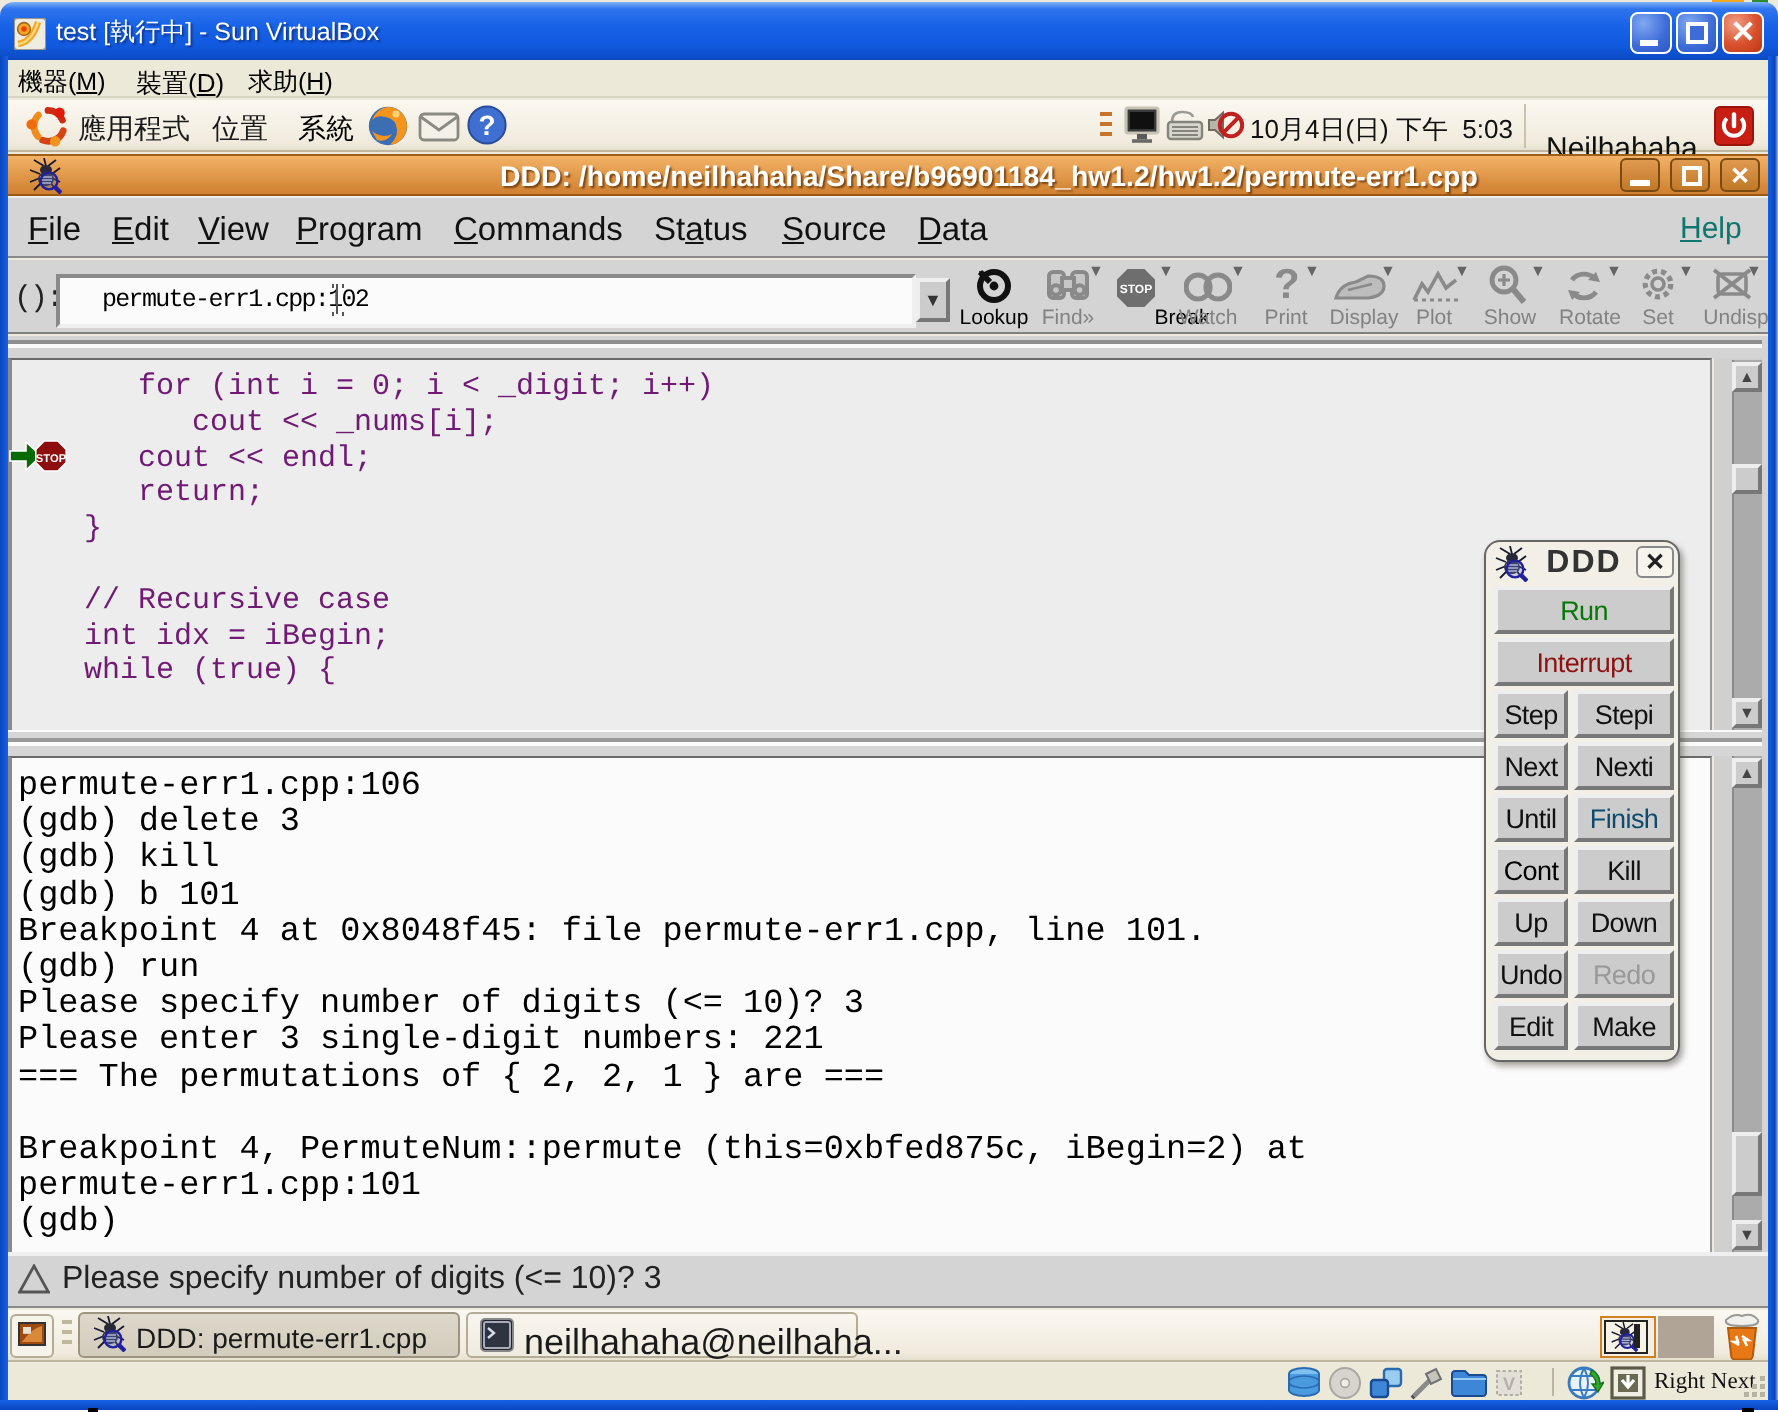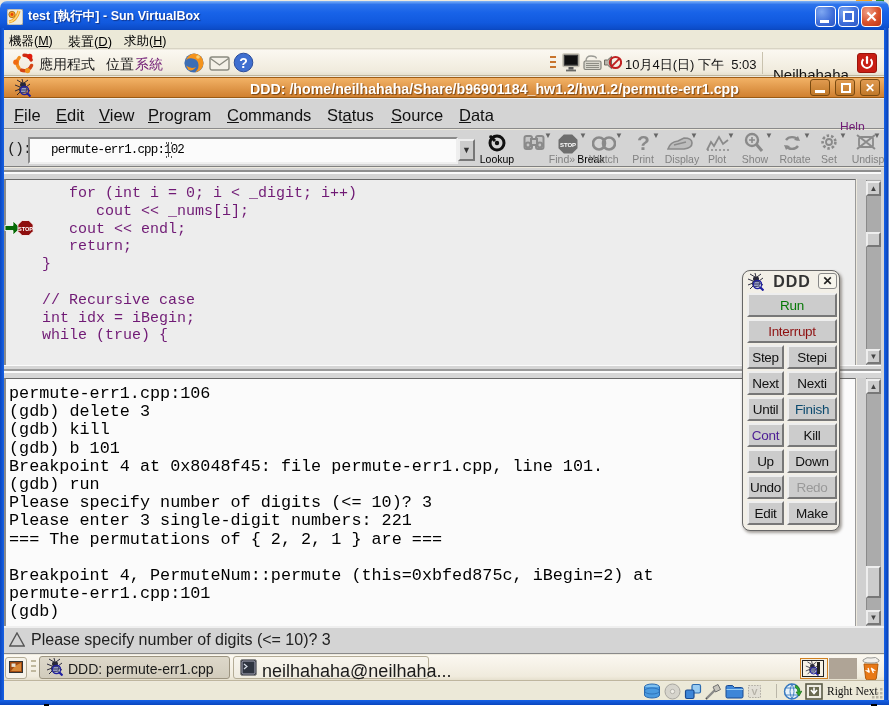--- a/index.html
+++ b/index.html
@@ -28,21 +28,21 @@
 <div class="abs" style="left:871px;top:704px;width:6px;height:2px;background:#000"></div>
 
 <svg class="abs" style="left:7px;top:9px" width="16" height="16" viewBox="0 0 16 16">
 <rect x="0" y="0" width="16" height="16" rx="2" fill="#EFECE2" stroke="#9a968a" stroke-width="1"></rect>
 <path d="M2 13 Q9 12 12 2" stroke="#F5A623" stroke-width="3.2" fill="none"></path>
 <path d="M2 13 Q9 12 12 2" stroke="#FFD980" stroke-width="1.2" fill="none"></path>
 <circle cx="5" cy="5.5" r="3.2" fill="#F5A623" stroke="#A66A1E" stroke-width="0.8"></circle>
 <circle cx="5" cy="5.5" r="1.4" fill="#E8420C"></circle>
 </svg>
 
-<div class="abs" style="left:28px;top:8px;font-size:12.5px;font-weight:bold;color:#fff;text-shadow:1px 1px 1px #10368E">test [執行中] - Sun VirtualBox</div>
+<div class="abs" style="left:28px;top:8px;font-size:12.5px;font-weight:normal;color:#fff;text-shadow:1px 1px 1px #10368E">test [執行中] - Sun VirtualBox</div>
 
 <div class="abs" style="left:815px;top:6px;width:21px;height:21px;border-radius:4px;border:1px solid #fff;background:radial-gradient(circle at 30% 25%,#7FA8F2,#3D6CD8 60%,#2C57C4)">
     <div class="abs" style="left:4px;top:13px;width:9px;height:3px;background:#fff"></div>
   </div>
 <div class="abs" style="left:838px;top:6px;width:21px;height:21px;border-radius:4px;border:1px solid #fff;background:radial-gradient(circle at 30% 25%,#7FA8F2,#3D6CD8 60%,#2C57C4)">
     <div class="abs" style="left:4px;top:4px;width:11px;height:11px;border:2px solid #fff;background:#3D6CD8"></div>
   </div>
 <div class="abs" style="left:861px;top:6px;width:21px;height:21px;border-radius:4px;border:1px solid #fff;background:radial-gradient(circle at 30% 25%,#F0A088,#D9512C 55%,#BE3413);color:#fff;font-weight:bold;font-size:15px;text-align:center;line-height:19px">✕</div>
 
 <div class="abs" style="left:4px;top:30px;width:880px;height:19px;background:#ECE9D8;border-bottom:1px solid #D8D4C4"></div>
@@ -57,21 +57,21 @@
 <path d="M11 3.2 A7.8 7.8 0 0 1 18.2 8" stroke="#CE2B12" stroke-width="3.4"></path>
 <path d="M18.6 13.4 A7.8 7.8 0 0 1 8.3 18.1" stroke="#D44414" stroke-width="3.4"></path>
 <path d="M6 16.2 A7.8 7.8 0 0 1 6.2 5.6" stroke="#F08C1E" stroke-width="3.4"></path>
 </g>
 <circle cx="16.8" cy="4.4" r="2.6" fill="#E01B0C"></circle>
 <circle cx="14.6" cy="18.6" r="2.6" fill="#F0941E"></circle>
 <circle cx="2.8" cy="10.2" r="2.6" fill="#F06A10"></circle>
 </svg>
 <div class="abs" style="left:39px;top:56px;font-size:14px;color:#1a1a1a">應用程式</div>
 <div class="abs" style="left:106px;top:56px;font-size:14px;color:#1a1a1a">位置</div>
-<div class="abs" style="left:135px;top:56px;font-size:14px;color:#701a75">系統</div>
+<div class="abs" style="left:149px;top:56px;font-size:14px;color:#000000">系統</div>
 
 <svg class="abs" style="left:183px;top:52px" width="22" height="22" viewBox="0 0 22 22">
 <circle cx="11" cy="11" r="9.6" fill="#3C6EB4"></circle>
 <path d="M11 1.5 A9.5 9.5 0 0 1 20.5 11 A9.5 9.5 0 0 1 12 20.4 Q17 16 15 10.5 Q13.5 6.5 8 6.2 Q4.5 6 3 8.5 A9.5 9.5 0 0 1 11 1.5Z" fill="#F4941C"></path>
 <path d="M3 13.5 Q8 17.5 13 15 Q10 19.5 5.5 18Z" fill="#F4941C"></path>
 <circle cx="15" cy="5" r="1.8" fill="#FCD172"></circle>
 </svg>
 
 <svg class="abs" style="left:209px;top:53px" width="21" height="20" viewBox="0 0 21 20">
 <rect x="1" y="4" width="19" height="13" rx="2" fill="#F4F1E8" stroke="#8a8a80" stroke-width="1.4"></rect>
@@ -128,21 +128,21 @@
 
 <div class="abs" style="left:4px;top:98px;width:880px;height:31px;background:#D4D4D4;border-top:1px solid #EFEFEF;border-bottom:1px solid #8A8A8A"></div>
 <div class="abs" style="left:14px;top:106px;font-size:16.5px;color:#111"><u>F</u>ile</div>
 <div class="abs" style="left:56px;top:106px;font-size:16.5px;color:#111"><u>E</u>dit</div>
 <div class="abs" style="left:99px;top:106px;font-size:16.5px;color:#111"><u>V</u>iew</div>
 <div class="abs" style="left:148px;top:106px;font-size:16.5px;color:#111"><u>P</u>rogram</div>
 <div class="abs" style="left:227px;top:106px;font-size:16.5px;color:#111"><u>C</u>ommands</div>
 <div class="abs" style="left:327px;top:106px;font-size:16.5px;color:#111">St<u>a</u>tus</div>
 <div class="abs" style="left:391px;top:106px;font-size:16.5px;color:#111"><u>S</u>ource</div>
 <div class="abs" style="left:459px;top:106px;font-size:16.5px;color:#111"><u>D</u>ata</div>
-<div class="abs" style="left:840px;top:120px;font-size:12px;color:#701a75"><u>H</u>elp</div>
+<div class="abs" style="left:840px;top:106px;font-size:15px;color:#0f766e"><u>H</u>elp</div>
 
 <div class="abs" style="left:4px;top:130px;width:880px;height:37px;background:#D4D4D4;border-bottom:1px solid #808080"></div>
 <div class="abs mono" style="left:7px;top:141px;font-size:15px;letter-spacing:-1px;color:#222">():</div>
 <div class="abs" style="left:28px;top:137px;width:430px;height:27px;background:#FBFBFB;border-top:2px solid #8A8A8A;border-left:2px solid #8A8A8A;border-right:2px solid #EFEFEF;border-bottom:2px solid #EFEFEF"></div>
 <div class="abs mono" style="left:51px;top:143px;font-size:12.5px;letter-spacing:-0.85px;color:#000">permute-err1.cpp:102</div>
 <div class="abs" style="left:166px;top:142px;width:6px;height:2px;border-left:1px solid #555;border-right:1px solid #555"></div>
 <div class="abs" style="left:168px;top:142px;width:1px;height:15px;background:#555"></div>
 <div class="abs" style="left:166px;top:156px;width:6px;height:2px;border-left:1px solid #555;border-right:1px solid #555"></div>
 <div class="abs grybtn" style="left:458px;top:139px;width:17px;height:22px">
     <span style="font-size:9px;color:#333">▼</span>
@@ -158,21 +158,21 @@
 
 <svg class="abs" style="left:523px;top:133px" width="22" height="20" viewBox="0 0 22 20">
 <g stroke="#8a8a8a" fill="none" stroke-width="2">
 <rect x="1.5" y="3" width="7.5" height="13" rx="2" fill="#c6c6c6"></rect>
 <rect x="13" y="3" width="7.5" height="13" rx="2" fill="#c6c6c6"></rect>
 <rect x="8" y="6" width="6" height="6" fill="#c6c6c6"></rect>
 <circle cx="5" cy="12" r="2.4"></circle>
       <circle cx="16.8" cy="12" r="2.4"></circle>
 </g>
 </svg>
-<div class="abs tbl" style="left:544px;top:153px;width:36px">Find»</div>
+<div class="abs tbl" style="left:516px;top:153px;width:36px">Find»</div>
 <div class="abs" style="left:544px;top:131px;font-size:8px;color:#666">▼</div>
 
 <svg class="abs" style="left:557px;top:133px" width="22" height="22" viewBox="0 0 22 22">
 <polygon points="6.8,1.5 15.2,1.5 20.5,6.8 20.5,15.2 15.2,20.5 6.8,20.5 1.5,15.2 1.5,6.8" fill="#6E6E6E"></polygon>
 <text x="11" y="13.5" font-size="6" font-weight="bold" fill="#fff" text-anchor="middle" font-family="Liberation Sans">STOP</text>
 </svg>
 <div class="abs tbl" style="left:573px;top:153px;width:36px;color:#000;font-weight:normal">Break</div>
 <div class="abs" style="left:579px;top:131px;font-size:8px;color:#666">▼</div>
 
 <svg class="abs" style="left:592px;top:135px" width="24" height="17" viewBox="0 0 24 17">
@@ -418,21 +418,21 @@
 <div class="abs" style="left:75px;top:2px;width:19px;height:16px;border:1px solid #888;border-radius:3px;background:#F6F4EC;text-align:center;line-height:14px;font-size:12px;font-weight:bold;color:#222">✕</div>
 <div class="abs" style="left:4px;top:22px;width:90px;height:233px;display:grid;grid-template-columns:37px 50px;grid-auto-rows:26px;gap:0 3px;font-size:13.5px;letter-spacing:-0.3px">
 <div class="grybtn" style="grid-column:1/3;color:#067806;margin-bottom:2px">Run</div>
 <div class="grybtn" style="grid-column:1/3;color:#8E1111;margin-bottom:2px">Interrupt</div>
 <div class="grybtn" style="margin-bottom:2px;color:#111">Step</div>
       <div class="grybtn" style="margin-bottom:2px;color:#111">Stepi</div>
 <div class="grybtn" style="margin-bottom:2px;color:#111">Next</div>
       <div class="grybtn" style="margin-bottom:2px;color:#111">Nexti</div>
 <div class="grybtn" style="margin-bottom:2px;color:#111">Until</div>
       <div class="grybtn" style="margin-bottom:2px;color:#0c4a6e">Finish</div>
-<div class="grybtn" style="margin-bottom:2px;color:#4c1d95">Cont</div>
+<div class="grybtn" style="margin-bottom:2px;color:#000000">Cont</div>
       <div class="grybtn" style="margin-bottom:2px;color:#111">Kill</div>
 <div class="grybtn" style="margin-bottom:2px;color:#111">Up</div>
       <div class="grybtn" style="margin-bottom:2px;color:#111">Down</div>
 <div class="grybtn" style="margin-bottom:2px;color:#111">Undo</div>
       <div class="grybtn" style="margin-bottom:2px;color:#999">Redo</div>
 <div class="grybtn" style="margin-bottom:2px;color:#111">Edit</div>
       <div class="grybtn" style="margin-bottom:2px;color:#111">Make</div>
 </div>
 </div>
 

